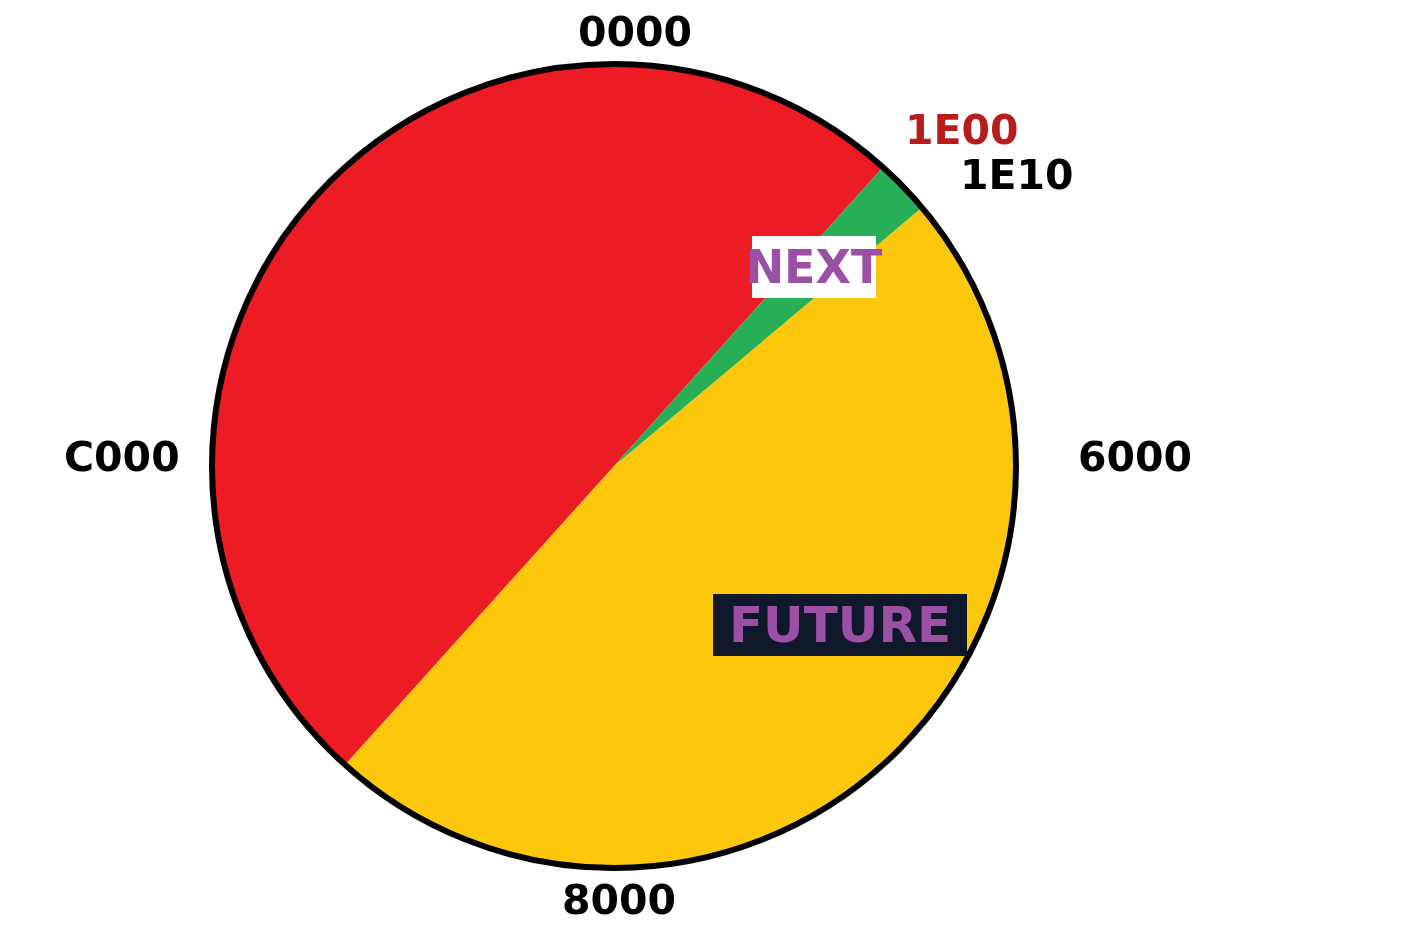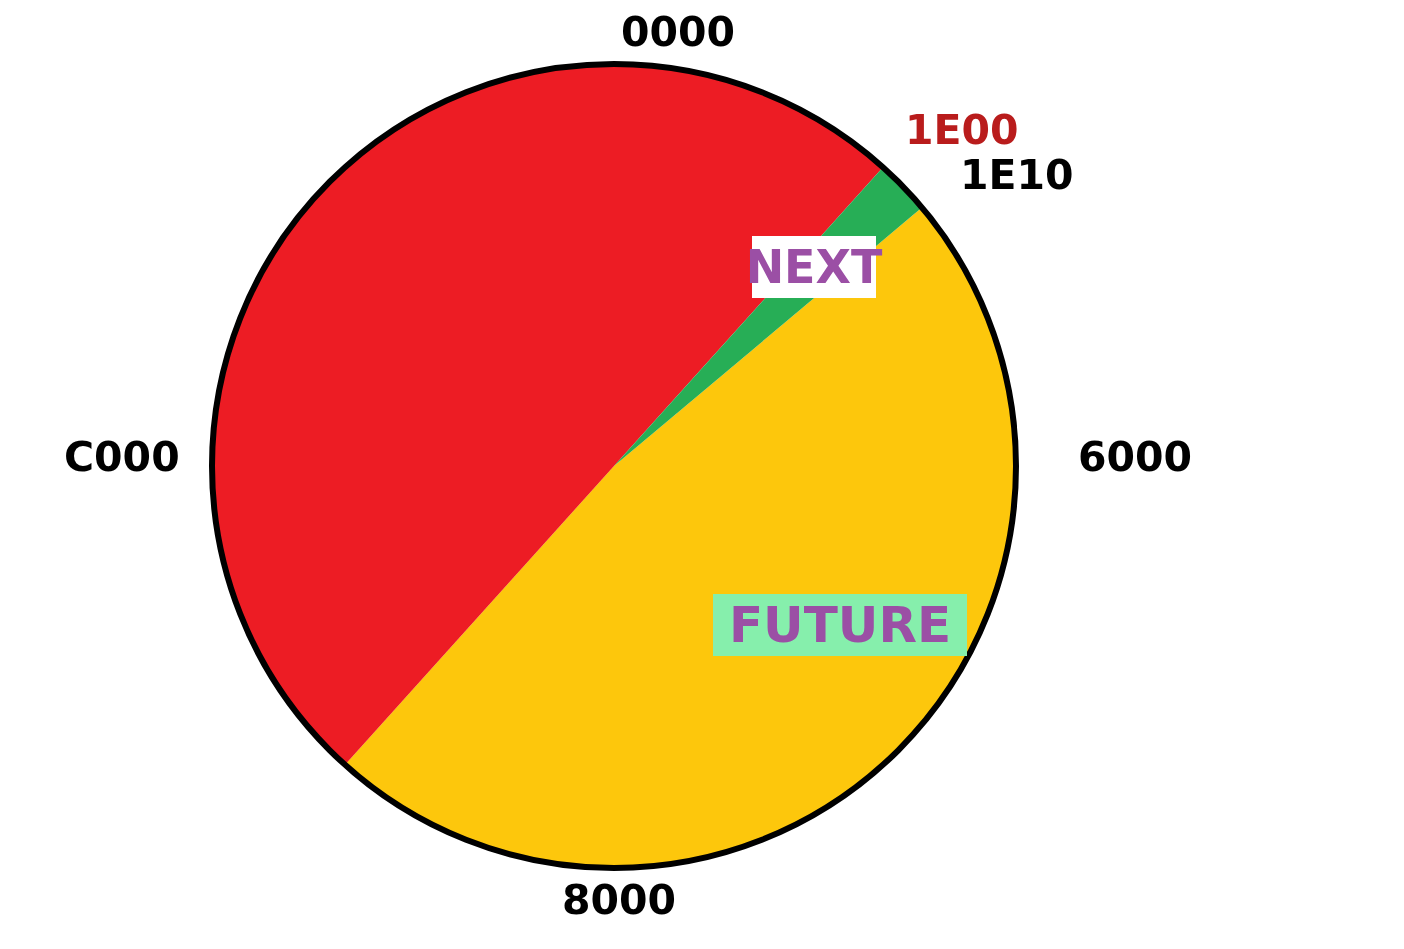--- a/index.html
+++ b/index.html
@@ -103,23 +103,23 @@
 
     <path id="seg-future" fill="#FDC70C" stroke="none" d="M 614 466 L 921.95 207.60 A 402 402 0 0 1 345.01 764.74 Z"></path>
 
     <path id="seg-past" fill="#ED1C24" stroke="none" d="M 614 466 L 345.01 764.74 A 402 402 0 0 1 882.99 167.26 Z"></path>
 
     <path id="seg-next" fill="#27AE56" stroke="none" d="M 614 466 L 882.99 167.26 A 402 402 0 0 1 921.95 207.60 Z"></path>
 
     <circle id="wheel-outline" cx="614" cy="466" r="402" fill="none" stroke="#000000" stroke-width="6"></circle>
   </svg>
 
-  <div class="ring-label" id="tick-0000" style="color: rgb(0, 0, 0); margin-left: 43px;">0000</div>
+  <div class="ring-label" id="tick-0000" style="color: rgb(0, 0, 0);">0000</div>
   <div class="ring-label" id="tick-1E00" style="color: #b91c1c;">1E00</div>
   <div class="ring-label" id="tick-1E10" style="color: rgb(0, 0, 0); text-align: right;">1E10</div>
   <div class="ring-label" id="tick-4000" style="color: rgb(0, 0, 0);">6000</div>
   <div class="ring-label" id="tick-8000" style="color: rgb(0, 0, 0);">8000</div>
   <div class="ring-label" id="tick-C000" style="color: rgb(0, 0, 0);">C000</div>
 
   <div class="region-label" id="label-next" style="color: rgb(155, 79, 165); background: rgb(255, 255, 255);">NEXT</div>
-  <div class="region-label" id="label-future" style="color: rgb(155, 79, 165); background: #86efac;">FUTURE</div>
+  <div class="region-label" id="label-future" style="color: rgb(155, 79, 165); background: #0f172a;">FUTURE</div>
 
 </div>
 
 </body></html>

